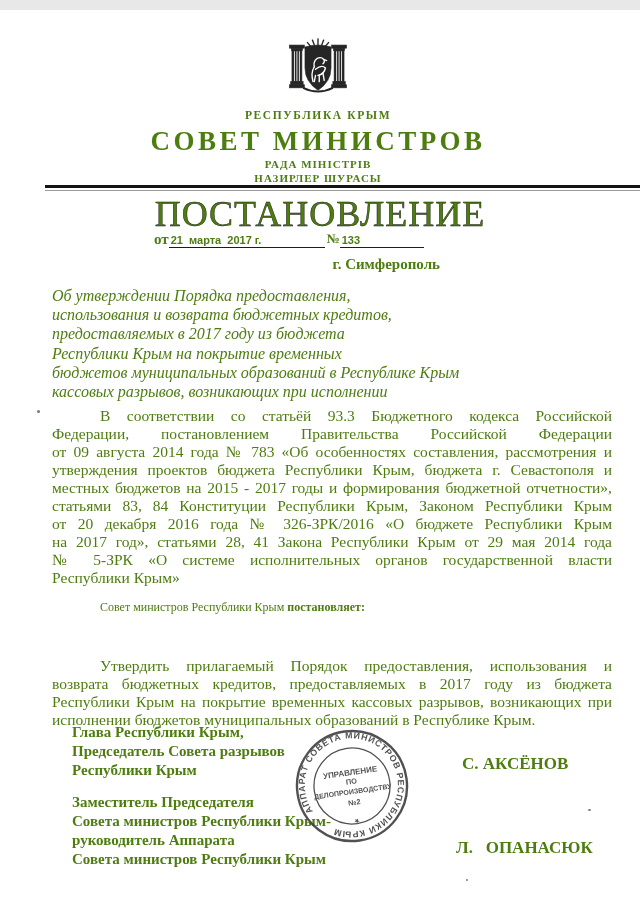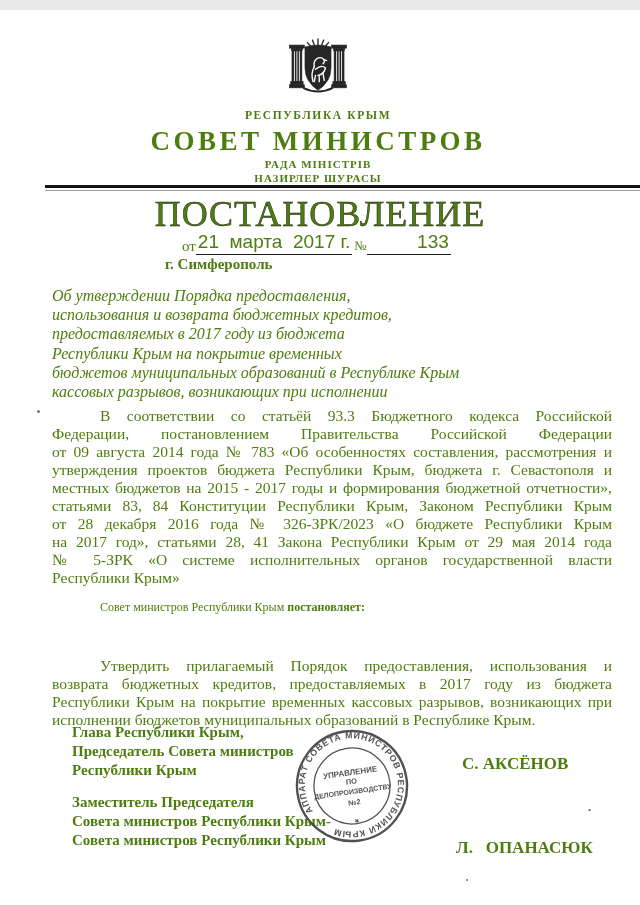--- a/index.html
+++ b/index.html
@@ -16,28 +16,28 @@
   .letterhead{position:absolute;top:24px;left:0;right:4px;text-align:center;}
   .emblem{display:block;margin:0 auto;}
   .republic{margin-top:7px;font-size:11.5px;font-weight:bold;letter-spacing:1.6px;}
   .council{margin-top:5px;font-size:27px;font-weight:bold;letter-spacing:3.5px;}
   .council-sub{margin-top:1px;font-size:11px;font-weight:bold;letter-spacing:1px;line-height:13px;}
   .divider{position:absolute;top:175px;left:45px;right:0;height:2px;
     border-top:3px solid #141414;border-bottom:1px solid #9c9c9c;}
   
   .decree-title{position:absolute;top:183px;left:0;right:0;text-align:center;
     font-size:36px;letter-spacing:1px;-webkit-text-stroke:0.45px #141414;}
-  .date-row{position:absolute;top:221px;left:182px;display:flex;align-items:flex-end;}
+  .date-row{position:absolute;top:221px;left:154px;display:flex;align-items:flex-end;font-weight:bold;}
   .form-label{font-size:15px;padding-bottom:0;}
-  .fill-line{border-bottom:1.6px solid #1c1c1c;text-align:right;
-    font-family:"Liberation Sans", sans-serif;font-size:19px;white-space:pre;padding:0 2px 1px 2px;}
+  .fill-line{border-bottom:1.6px solid #1c1c1c;text-align:left;
+    font-family:"Liberation Sans", sans-serif;font-size:11px;white-space:pre;padding:0 2px 1px 2px;}
   .fill-date{min-width:152px;}
   .fill-num{min-width:80px;}
   .num-label{font-size:13px;padding-bottom:1px;margin-left:2px;}
-  .city{position:absolute;top:246px;left:165px;width:275px;text-align:left;
+  .city{position:absolute;top:246px;left:165px;width:275px;text-align:right;
     font-size:15px;font-weight:bold;}
   
   .tline{white-space:normal;}
   .title-block{position:absolute;top:276px;left:52px;width:480px;
     font-style:italic;font-size:16px;line-height:19.2px;}
   .title-block .tline{text-align:left;}
   .para{position:absolute;left:52px;width:560px;font-size:15.5px;line-height:18px;}
   .para .tline{text-align:justify;text-align-last:justify;}
   .para .tline.ln-last{text-align-last:left;}
   .para .tline.ln-first{text-indent:48px;}
@@ -139,45 +139,46 @@
       <div class="tline">кассовых разрывов, возникающих при исполнении</div>
     </div>
 
   <div class="para para1">
       <div class="tline ln-first">В соответствии со статьёй 93.3 Бюджетного кодекса Российской</div>
       <div class="tline">Федерации, постановлением Правительства Российской Федерации</div>
       <div class="tline">от 09 августа 2014 года № 783 «Об особенностях составления, рассмотрения и</div>
       <div class="tline">утверждения проектов бюджета Республики Крым, бюджета г. Севастополя и</div>
       <div class="tline">местных бюджетов на 2015 - 2017 годы и формирования бюджетной отчетности»,</div>
       <div class="tline">статьями 83, 84 Конституции Республики Крым, Законом Республики Крым</div>
-      <div class="tline">от 28 декабря 2016 года № 326-ЗРК/2023 «О бюджете Республики Крым</div>
+      <div class="tline">от 20 декабря 2016 года № 326-ЗРК/2016 «О бюджете Республики Крым</div>
       <div class="tline">на 2017 год», статьями 28, 41 Закона Республики Крым от 29 мая 2014 года</div>
       <div class="tline">№ 5-ЗРК «О системе исполнительных органов государственной власти</div>
       <div class="tline ln-last">Республики Крым»</div>
     </div>
 
   <div class="resolve-line"><span>Совет министров Республики Крым </span><b>постановляет:</b></div>
 
   <div class="para para2">
       <div class="tline ln-first">Утвердить прилагаемый Порядок предоставления, использования и</div>
       <div class="tline">возврата бюджетных кредитов, предоставляемых в 2017 году из бюджета</div>
       <div class="tline">Республики Крым на покрытие временных кассовых разрывов, возникающих при</div>
       <div class="tline ln-last">исполнении бюджетов муниципальных образований в Республике Крым.</div>
     </div>
 
   <div class="sig sig1">
       <div class="tline ln-first">Глава Республики Крым,</div>
-      <div class="tline">Председатель Совета министров</div>
+      <div class="tline">Председатель Совета разрывов</div>
       <div class="tline ln-last">Республики Крым</div>
     </div>
   <div class="sig-name name1">С. АКСЁНОВ</div>
 
   <div class="sig sig2">
       <div class="tline ln-first">Заместитель Председателя</div>
       <div class="tline">Совета министров Республики Крым-</div>
+      <div class="tline">руководитель Аппарата</div>
       <div class="tline ln-last">Совета министров Республики Крым</div>
     </div>
   <div class="sig-name name2">Л.   ОПАНАСЮК</div>
 
   <svg class="stamp" viewBox="0 0 120 120" width="120" height="120" aria-hidden="true" font-family="Liberation Sans, sans-serif">
     <g transform="rotate(-8 60 60)" fill="none" stroke="#3f3f3f">
       <circle cx="60" cy="60" r="55" stroke-width="2.4"></circle>
       <circle cx="60" cy="60" r="38" stroke-width="1.3"></circle>
       <path id="ringPath" d="M17.9 79.7 A46.5 46.5 0 1 1 102.1 40.3 A46.5 46.5 0 0 1 17.9 79.7" stroke="none"></path>
       <text font-size="8.8" font-weight="bold" letter-spacing="0.8" fill="#3f3f3f" stroke="none">

